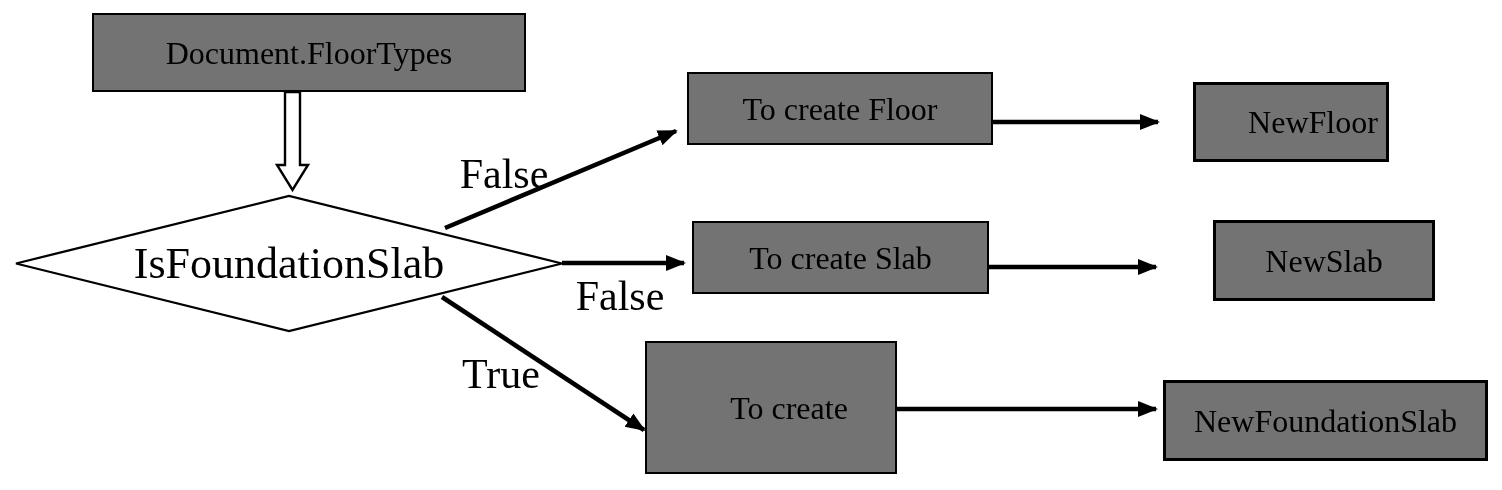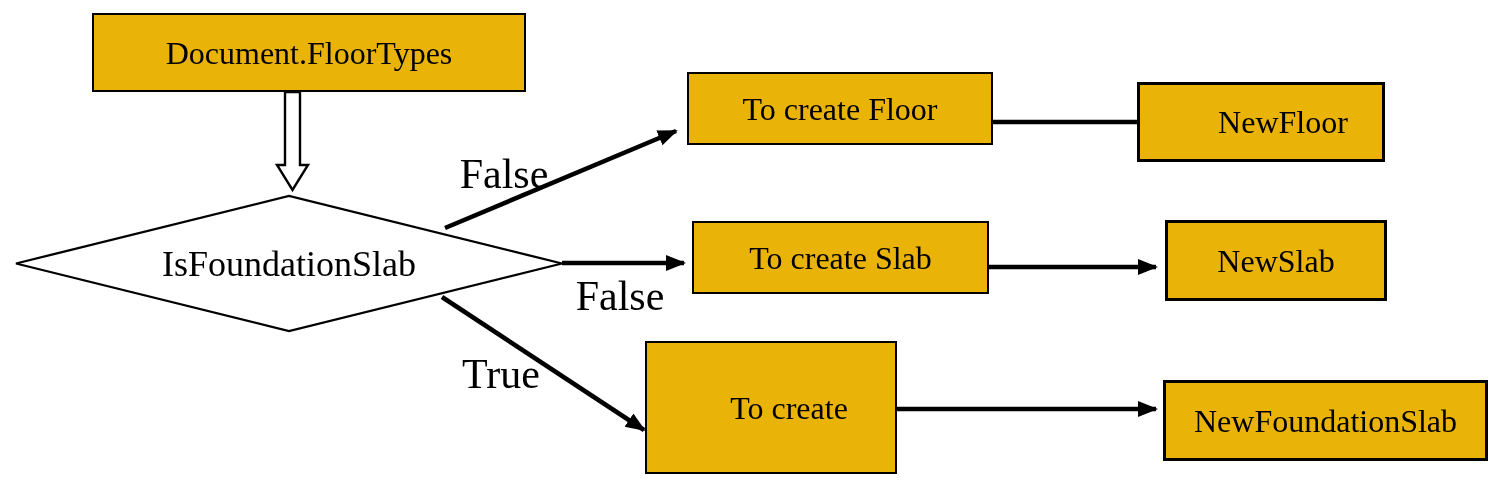--- a/index.html
+++ b/index.html
@@ -13,53 +13,53 @@
     overflow: hidden;
   }
   .stage svg.connectors {
     position: absolute;
     left: 0; top: 0;
     width: 1502px; height: 490px;
   }
   .node {
     position: absolute;
     box-sizing: border-box;
-    background: #eab308;
+    background: #737373;
     border: 2.5px solid #000000;
     display: flex;
     align-items: center;
     justify-content: center;
     text-align: center;
     font-size: 32px;
     line-height: 1.25;
     white-space: pre-line;
   }
   .node.thick { border-width: 3px; }
   .diamond-label {
     position: absolute;
     left: 16px; top: 196px;
     width: 546px; height: 135px;
     display: flex;
     align-items: center;
     justify-content: center;
-    font-size: 36px;
+    font-size: 44px;
     pointer-events: none;
   }
   .edge-label {
     position: absolute;
     width: 140px;
     text-align: center;
     font-size: 42px;
   }
   
   #box-source        { left: 92px;  top: 13px;  width: 434px; height: 79px; }
   #box-create-floor  { left: 687px; top: 72px;  width: 306px; height: 73px; }
-  #box-new-floor     { left: 1137px; top: 82px; width: 248px; height: 80px; padding-left: 44px; }
+  #box-new-floor     { left: 1193px; top: 82px; width: 196px; height: 80px; padding-left: 44px; }
   #box-create-slab   { left: 692px; top: 221px; width: 297px; height: 73px; }
-  #box-new-slab      { left: 1165px; top: 220px; width: 222px; height: 81px; }
+  #box-new-slab      { left: 1213px; top: 220px; width: 222px; height: 81px; }
   #box-create-fslab  { left: 645px; top: 341px; width: 252px; height: 133px; padding-left: 36px; }
   #box-new-fslab     { left: 1163px; top: 380px; width: 325px; height: 81px; }
   #label-false-floor { left: 434px; top: 150px; }
   #label-false-slab  { left: 550px; top: 272px; }
   #label-true-fslab  { left: 431px; top: 350px; }
 </style>
 </head>
 <body>
 
 <div class="stage">

